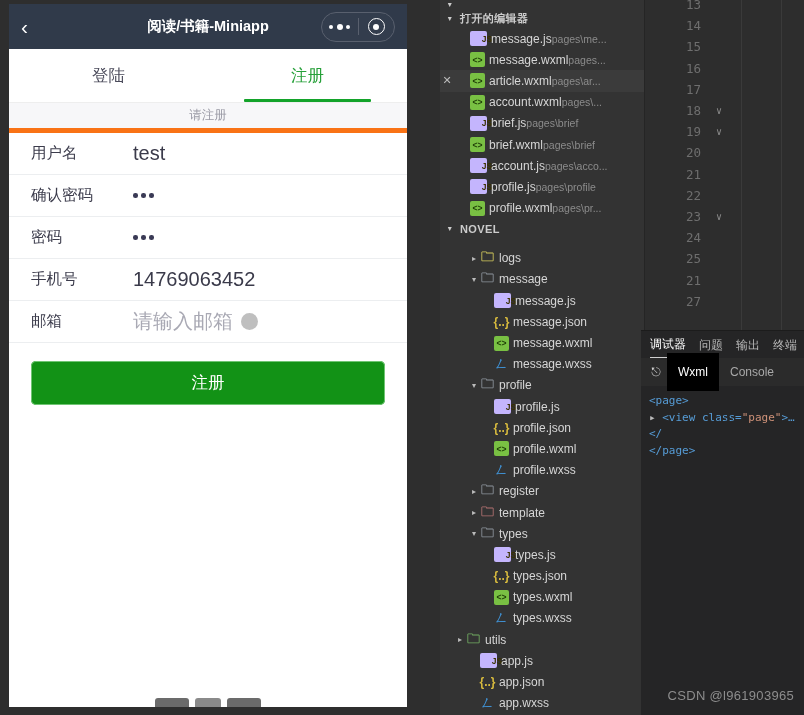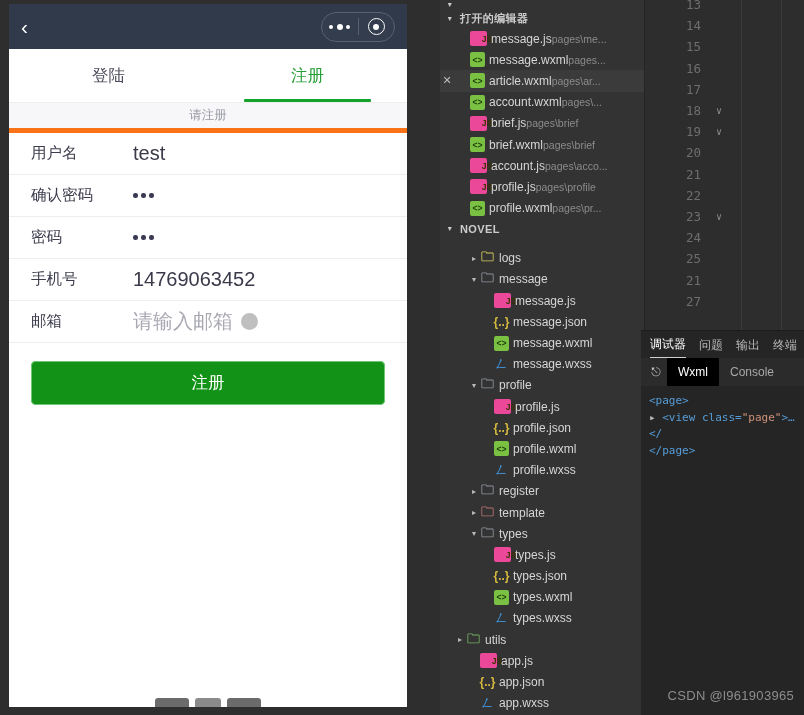--- a/index.html
+++ b/index.html
@@ -78,21 +78,21 @@
   .sect .tw { font-size:8px; width:12px; text-align:center; color:#ccc; }
   .sect.cut { height:8px; overflow:hidden; color:#8e8e8e; }
   .row { height:21.2px; display:flex; align-items:center; font-size:12px; color:#cfcfcf;
          cursor:pointer; white-space:nowrap; overflow:hidden; }
   .row.sel { background:#3b3b3b; }
   .row .x { width:14px; text-align:center; color:#bdbdbd; font-size:11px; }
   .row .tw { width:12px; text-align:center; font-size:8px; color:#bbb; }
   .ico { width:15px; height:15px; margin-right:4px; flex:none; display:inline-flex;
          align-items:center; justify-content:center; font-size:8.5px; font-weight:bold;
          border-radius:2px; font-family:"Liberation Sans",sans-serif; }
-  .ico.js { background:#ec4899; color:#3a3000;padding-left:17px; }
+  .ico.js { background:#c4b5fd; color:#3a3000;padding-left:17px; }
   .ico.json { background:none; color:#d7ba3e; font-size:12px; }
   .ico.wxml { background:#79c043; color:#1d3b05; }
   .ico.wxss { background:none; color:#3f8fd0; font-size:13px; font-weight:bold; }
   .ico.folder { background:none; color:#8a9199; font-size:13px; }
   .ico.folder.y { color:#c9c05a; }
   .ico.folder.g { color:#6fa860; }
   .ico.folder.r { color:#b07070; }
   .fname { color:#d6d6d6; }
   .fpath { color:#8c8c8c; font-size:10.5px; }
 
@@ -109,41 +109,42 @@
   #debug { position:absolute; left:201px; top:330px; width:163px; height:385px;
            background:#252526; border-top:1px solid #1c1c1c; }
   .dbtabs { height:27px; display:flex; align-items:flex-end; gap:13px; padding:0 9px;
             font-size:12px; color:#b8b8b8; }
   .dbtab { padding-bottom:4px; cursor:pointer; white-space:nowrap; }
   .dbtab.active { color:#ffffff; border-bottom:1.5px solid #d0d0d0; }
   .dbtools { height:28px; display:flex; align-items:center; gap:0; padding:0 4px;
              background:#2b2b2b; }
   .insp { width:22px; height:20px; display:flex; align-items:center; justify-content:center;
           color:#cfcfcf; font-size:12px; cursor:pointer; }
-  .dchip { height:28px; padding:0 11px; display:flex; align-items:center; font-size:12px;
+  .dchip { height:38px; padding:0 11px; display:flex; align-items:center; font-size:12px;
            color:#fff; background:#000; cursor:pointer; }
   .dchip.off { background:transparent; color:#a8a8a8; }
   .dbcode { padding:7px 8px; font-family:"DejaVu Sans Mono",monospace; font-size:11px;
             line-height:16.5px; color:#cccccc; }
   .tg { color:#569cd6; } .st { color:#ce9178; } .ar { color:#bbb; }
 
   .watermark { position:absolute; right:10px; bottom:12px; color:#8d8d8d; font-size:13px;
                letter-spacing:.3px; }
 </style>
 </head>
 <body>
 
 <div id="root">
 
   <div id="sim">
     <div id="phone">
 
 
       <div class="navbar">
         <div class="backbtn">‹</div>
+        <div class="navtitle">阅读/书籍-Miniapp</div>
         <div class="capsule">
           <div class="cap-dots">
               <i></i>
               <i class="big"></i>
               <i></i>
             </div>
           <div class="cap-sep"></div>
           <div class="cap-target">
             <span class="ring">
                 <i></i>

